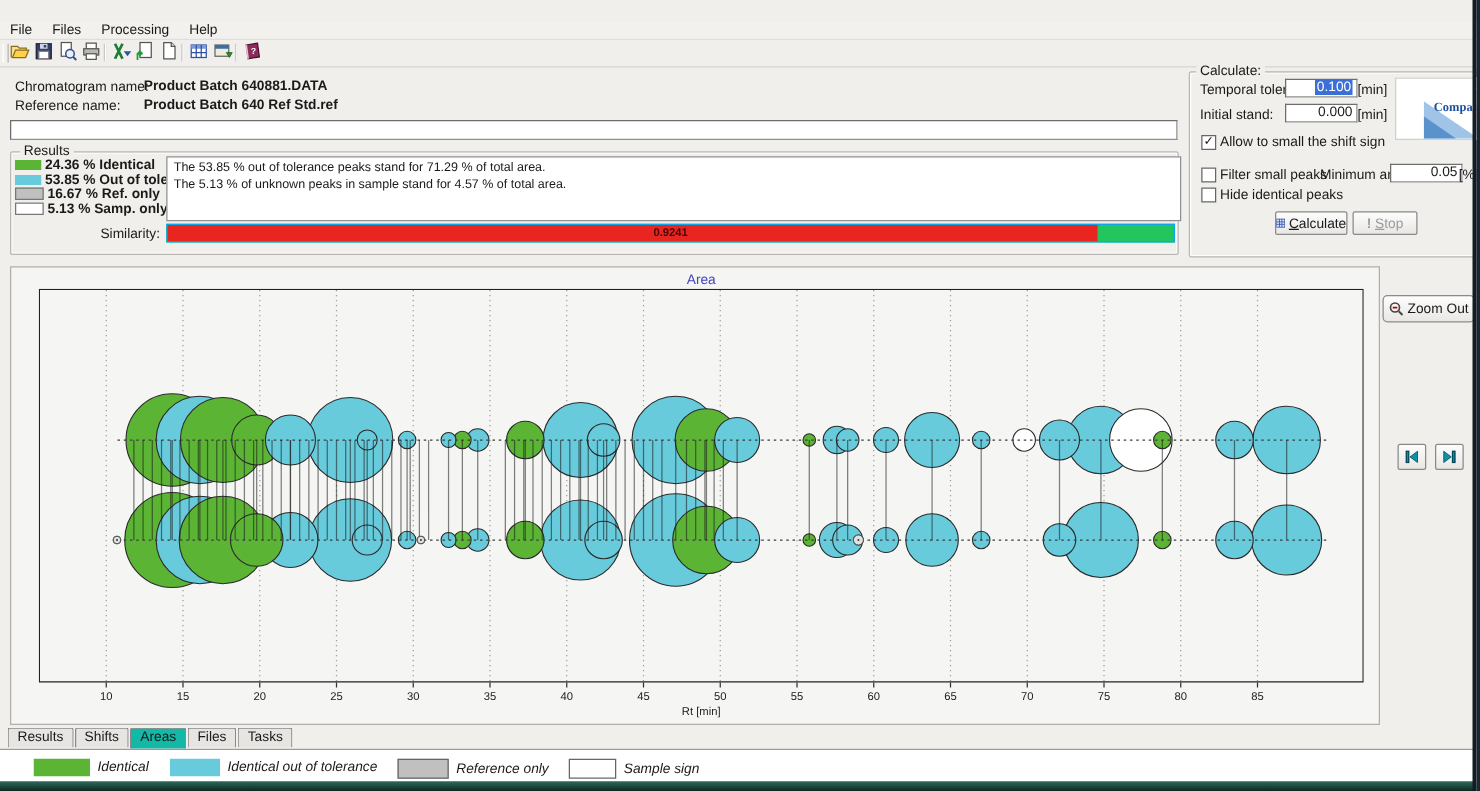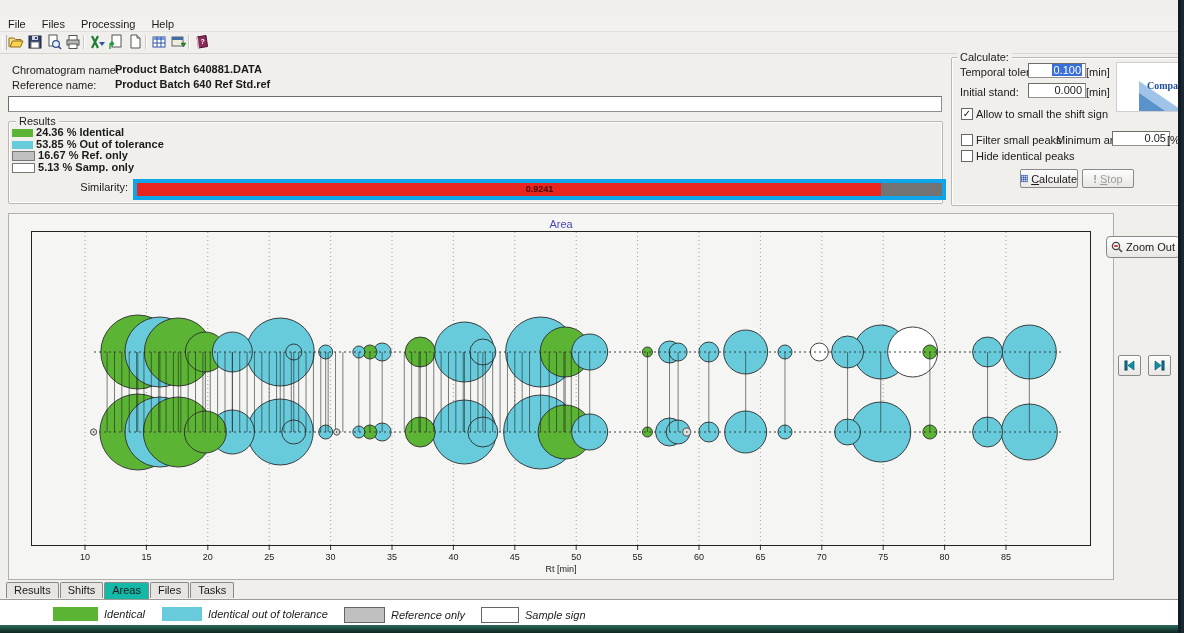--- a/index.html
+++ b/index.html
@@ -27,43 +27,43 @@
   
   .lbl{position:absolute;color:#1a1a1a;}
   .val{position:absolute;font-weight:700;}
   .sunken{background:#fff;border:1px solid #8f8f8f;border-top-color:#6d6d6d;border-left-color:#6d6d6d;}
   .groupbox{position:absolute;border:1px solid #b9b8b5;border-radius:2px;box-shadow:inset 0 0 0 1px #fdfdfc;}
   .grouplabel{position:absolute;background:#f0efec;padding:0 3px;}
   .swatch{display:inline-block;vertical-align:middle;}
   .result-row{position:absolute;white-space:nowrap;}
   .result-row b{font-size:11px;}
   .infobox{position:absolute;background:#fff;border:1px solid #8f8f8f;font-size:10px;line-height:13px;padding:2px 5px;overflow:hidden;}
-  .simbar{position:absolute;background:#737373;border:4px solid #0ea5e9;}
+  .simbar{position:absolute;background:#22c55e;border:1px solid #0ea5e9;}
   .simfill{height:100%;background:#e8251f;}
   .simtext{position:absolute;left:0;top:1px;width:100%;text-align:center;font-size:9px;font-weight:700;color:#45090a;}
   
   .pinput{position:absolute;background:#fff;border:1px solid #8f8f8f;border-top-color:#6d6d6d;border-left-color:#6d6d6d;
     text-align:right;padding:0 3px;font-size:11px;line-height:13px;}
   .sel{background:#3a6fd8;color:#fff;padding:0 1px;}
   .chk{position:absolute;width:10px;height:10px;background:#fff;border:1px solid #666;font-size:10px;line-height:9px;text-align:center;color:#111;}
   .btn{position:absolute;background:linear-gradient(#fdfdfd,#e8e7e4);border:1px solid #8a8a8a;border-radius:2px;
     display:flex;align-items:center;justify-content:center;gap:3px;font-size:11px;}
   .btn .mnem::first-letter{text-decoration:underline;}
   .btn.disabled{color:#9b9b9b;}
   .logo{position:absolute;background:#fff;border:1px solid #cfcfcf;overflow:hidden;}
   
-  .chartpanel{position:absolute;left:8px;top:213px;width:1094px;height:365px;background:#f5f5f3;border:1px solid #b0afac;padding-left:10px;}
+  .chartpanel{position:absolute;left:8px;top:213px;width:1094px;height:365px;background:#f5f5f3;border:1px solid #b0afac;}
   .charttitle{position:absolute;left:22px;top:4px;width:1060px;text-align:center;color:#4646bd;font-size:11px;}
   
   .tabs{position:absolute;left:6px;top:581px;display:flex;align-items:flex-end;}
   .tab{border:1px solid #8a8a8a;border-bottom:none;border-radius:2px 2px 0 0;background:#e6e5e2;
     padding:1px 7px 2px;margin-right:1px;font-size:11px;}
   .tab.active{background:#14b8a6;position:relative;top:1px;padding-bottom:3px;}
   .legendband{position:absolute;left:0;top:599px;width:100%;height:26px;background:#fff;border-top:1px solid #9a9a9a;}
-  .legend-item{position:absolute;top:7px;display:flex;align-items:center;margin-left:26px;}
+  .legend-item{position:absolute;top:7px;display:flex;align-items:center;}
   .legend-item .lab{margin-left:6px;font-style:italic;font-size:11px;}
   .bottomstrip{position:absolute;left:0;top:625px;width:100%;height:8px;background:linear-gradient(#2d6b5d,#0d241f);}
   .edge-right{position:absolute;right:0;top:0;width:3px;height:100%;background:#121c24;}
 </style>
 </head>
 <body>
 
 <div class="window">
 
 
@@ -151,20 +151,24 @@
   <div class="val" style="left:115px;top:78px;">Product Batch 640 Ref Std.ref</div>
   <div class="sunken" style="position:absolute;left:8px;top:96px;width:932px;height:14px;"></div>
 
   <div class="groupbox" style="left:8px;top:121px;width:933px;height:81px;"></div>
   <div class="grouplabel" style="left:16px;top:115px;">Results</div>
   <div id="result-rows">
       <div class="result-row" style="left: 12px; top: 126px;"><span class="swatch" style="width: 21px; height: 8px; background: rgb(92, 180, 52);"></span><b> 24.36 % Identical</b></div>
       <div class="result-row" style="left: 12px; top: 137.5px;"><span class="swatch" style="width: 21px; height: 8px; background: rgb(103, 203, 220);"></span><b> 53.85 % Out of tolerance</b></div>
       <div class="result-row" style="left: 12px; top: 149px;"><span class="swatch" style="width: 21px; height: 8px; background: rgb(192, 192, 192); border: 1px solid rgb(119, 119, 119);"></span><b> 16.67 % Ref. only</b></div>
       <div class="result-row" style="left: 12px; top: 160.5px;"><span class="swatch" style="width: 21px; height: 8px; background: rgb(255, 255, 255); border: 1px solid rgb(119, 119, 119);"></span><b> 5.13 % Samp. only</b></div>
+    </div>
+  <div class="infobox" style="left:133px;top:125px;width:800px;height:46px;" id="info-box">
+      <div>The 53.85 % out of tolerance peaks stand for 71.29 % of total area.</div>
+      <div>The 5.13 % of unknown peaks in sample stand for 4.57 % of total area.</div>
     </div>
   <div class="lbl" style="left:60px;top:181px;width:68px;text-align:right;">Similarity:</div>
   <div class="simbar" style="left:133px;top:179px;width:805px;height:13px;">
     <div class="simfill" id="simfill" style="width: 92.4%; background: rgb(232, 37, 31);"></div>
     <div class="simtext">0.9241</div>
   </div>
 
   <div class="groupbox" style="left:951px;top:57px;width:227px;height:147px;"></div>
   <div class="grouplabel" style="left:957px;top:51px;">Calculate:</div>
   <div class="lbl" style="left:960px;top:66px;">Temporal tolerance:</div>

